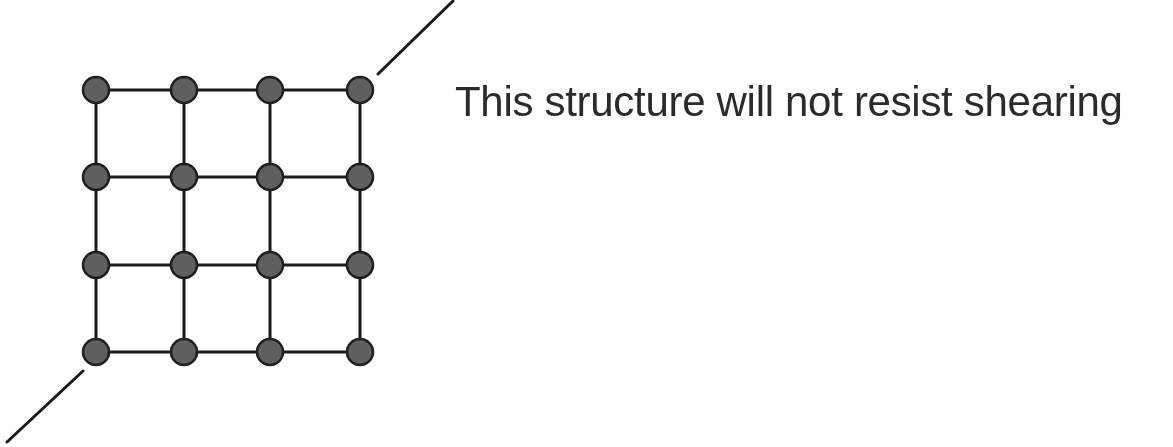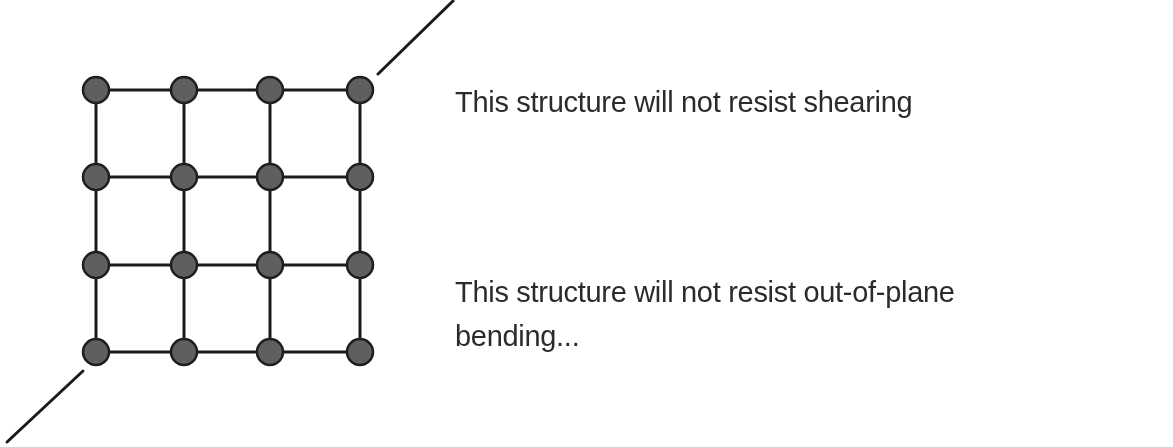--- a/index.html
+++ b/index.html
@@ -16,21 +16,21 @@
     overflow: hidden;
   }
   .lattice {
     position: absolute;
     left: 0;
     top: 0;
   }
   .caption {
     position: absolute;
     left: 455px;
-    font-size: 29px;
+    font-size: 42px;
     line-height: 44px;
     letter-spacing: -0.3px;
     white-space: pre-line;
     color: #2b2b2b;
   }
   .caption-shearing { top: 80px; }
   .caption-bending  { top: 270px; }
 </style>
 </head>
 <body>
@@ -58,15 +58,13 @@
       <circle cx="96" cy="265" r="13" fill="#5f5f5f" stroke="#1f1f1f" stroke-width="2.5"></circle>
       <circle cx="184" cy="265" r="13" fill="#5f5f5f" stroke="#1f1f1f" stroke-width="2.5"></circle>
       <circle cx="270" cy="265" r="13" fill="#5f5f5f" stroke="#1f1f1f" stroke-width="2.5"></circle>
       <circle cx="360" cy="265" r="13" fill="#5f5f5f" stroke="#1f1f1f" stroke-width="2.5"></circle>
       <circle cx="96" cy="352" r="13" fill="#5f5f5f" stroke="#1f1f1f" stroke-width="2.5"></circle>
       <circle cx="184" cy="352" r="13" fill="#5f5f5f" stroke="#1f1f1f" stroke-width="2.5"></circle>
       <circle cx="270" cy="352" r="13" fill="#5f5f5f" stroke="#1f1f1f" stroke-width="2.5"></circle>
       <circle cx="360" cy="352" r="13" fill="#5f5f5f" stroke="#1f1f1f" stroke-width="2.5"></circle>
     </svg>
   <div class="caption caption-shearing" style="color: rgb(43, 43, 43);">This structure will not resist shearing</div>
-  <div class="caption caption-bending" style="color: rgb(43, 43, 43);">This structure will not resist out-of-plane
-bending...</div>
 </div>
 
 </body></html>

